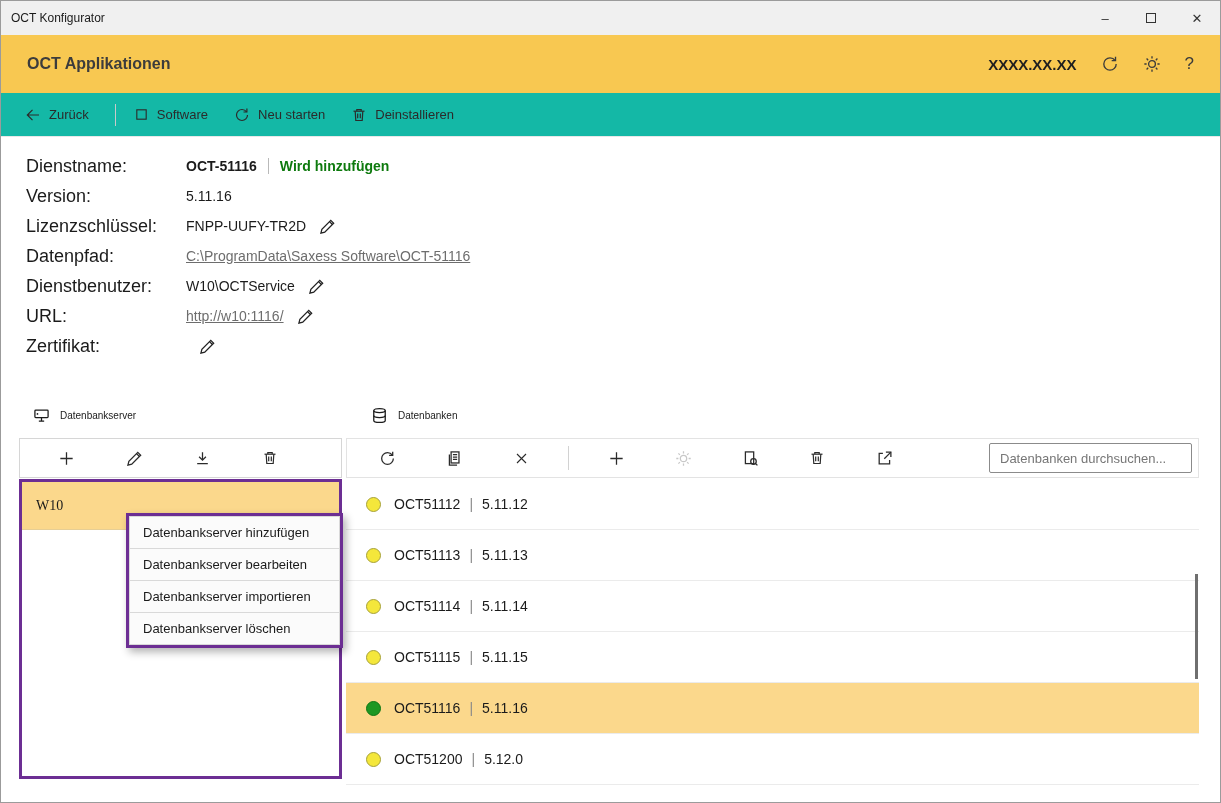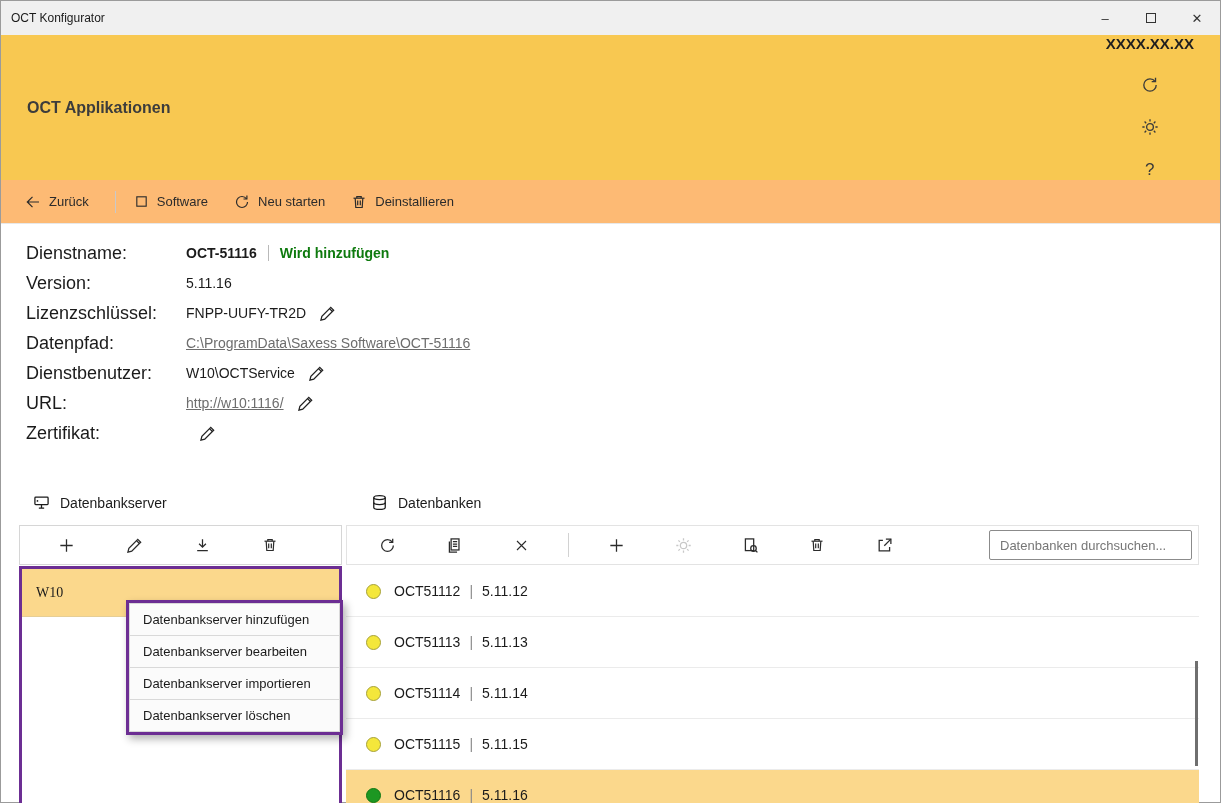--- a/index.html
+++ b/index.html
@@ -14,44 +14,44 @@
   
   .titlebar { flex:0 0 34px; background:#F0F0F0; display:flex; align-items:center; }
   .titlebar-title { font-size:12px; padding-left:10px; color:#1a1a1a; }
   .win-controls { margin-left:auto; display:flex; height:100%; }
   .win-btn { width:46px; height:100%; display:flex; align-items:center; justify-content:center; font-size:13px; color:#333; }
   .max-box { width:10px; height:10px; border:1px solid #333; display:inline-block; }
 
   
   .app-header { flex:0 0 58px; background:#F8C851; display:flex; align-items:center; padding:0 26px; }
   .app-title { font-size:16px; font-weight:bold; color:#3c3c3c; }
-  .header-right { margin-left:auto; display:flex; align-items:center; gap:24px;flex-direction:column; }
+  .header-right { margin-left:auto; display:flex; align-items:center; gap:24px; }
   .header-version { font-weight:bold; font-size:15px; color:#1f1f1f; }
   .header-icon-btn { color:#3a3a3a; display:flex; align-items:center; }
   .help-glyph { font-size:17px; color:#3a3a3a; }
 
   
-  .toolbar { flex:0 0 44px; background:#fdba74; border-bottom:1px solid #E8E8E8; display:flex; align-items:center; padding:0 24px; }
+  .toolbar { flex:0 0 44px; background:#14b8a6; border-bottom:1px solid #E8E8E8; display:flex; align-items:center; padding:0 24px; }
   .tb-btn { display:flex; align-items:center; gap:8px; font-size:13px; color:#2b2b2b; margin-right:26px; }
   .tb-sep { width:1px; height:22px; background:#C9C9C9; margin:0 18px 0 0; }
 
   
   .details { flex:0 0 264px; padding:14px 0 0 25px; }
   .detail-row { display:flex; align-items:center; height:30px; }
   .detail-label { width:160px; font-size:18px; color:#1b1b1b; }
   .detail-value { font-size:14px; color:#1b1b1b; }
   .bold { font-weight:bold; }
   .status-sep { width:1px; height:16px; background:#b9b9b9; margin:0 11px; }
   .status-text { color:#0E7A0E; font-weight:bold; font-size:14px; }
   .detail-link { color:#6D6D6D; text-decoration:underline; font-size:14px; }
   .edit-btn { margin-left:13px; color:#222; display:flex; align-items:center; }
 
   
   .panels { flex:1; position:relative; background:#fff; }
-  .panel-header { position:absolute; top:6px; display:flex; align-items:center; gap:10px; font-size:14px; color:#1b1b1b; }
+  .panel-header { position:absolute; top:6px; display:flex; align-items:center; gap:10px; font-size:10px; color:#1b1b1b; }
   .panel-header.left { left:32px; }
   .panel-header.right { left:370px; }
 
   .server-toolbar { position:absolute; left:18px; top:37px; width:323px; height:40px; border:1px solid #D6D6D6; background:#fff; display:flex; align-items:center; padding-left:26px; }
   .server-toolbar button { width:40px; margin-right:28px; display:flex; justify-content:center; color:#2b2b2b; }
 
   .server-list { position:absolute; left:18px; top:78px; width:323px; height:300px; border:3px solid #6C2E93; background:#fff;font-family:Liberation Serif, serif; }
   .server-item { height:48px; display:flex; align-items:center; padding-left:14px; font-size:14px; border-bottom:1px solid #E6CE95; }
   .server-item.selected { background:#FBD88C; }
 

